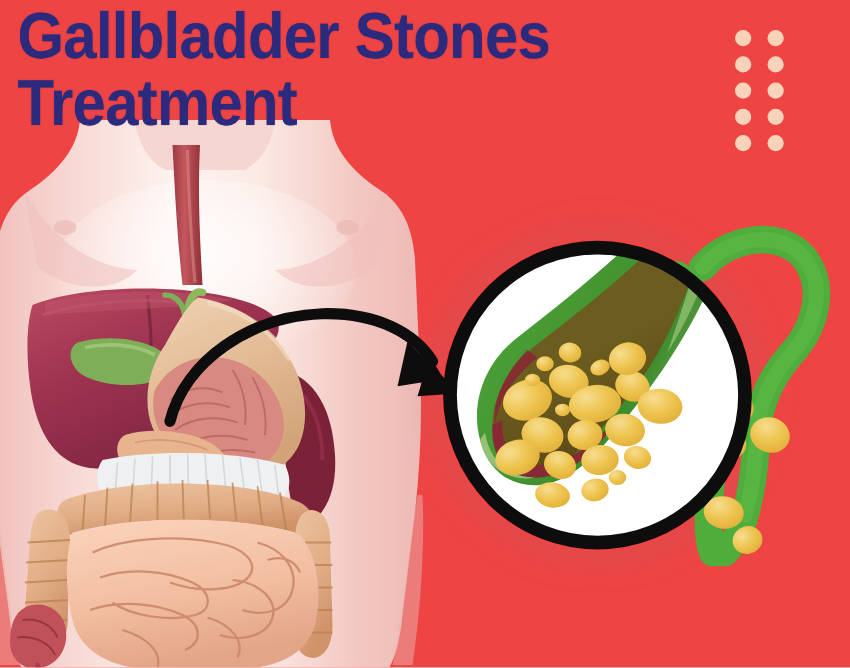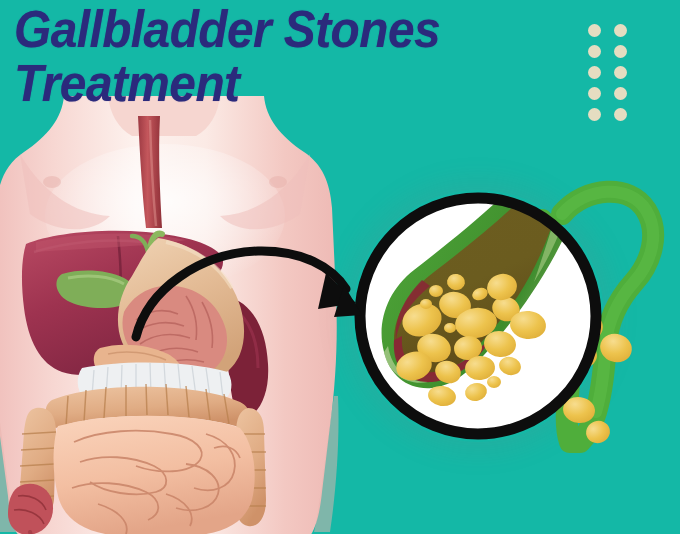--- a/index.html
+++ b/index.html
@@ -6,23 +6,22 @@
   html, body {
     margin: 0;
     padding: 0;
     background: #ffffff;
   }
   #canvas {
     position: relative;
     width: 680px;
     height: 534px;
     overflow: hidden;
-    background: #14b8a6;
+    background: #ef4444;
     font-family: "Liberation Sans", sans-serif;
-    font-style: italic;
   }
 
   
   .title-block {
     position: absolute;
     left: 14px;
     top: 4px;
     z-index: 40;
     line-height: 0.97;
   }

